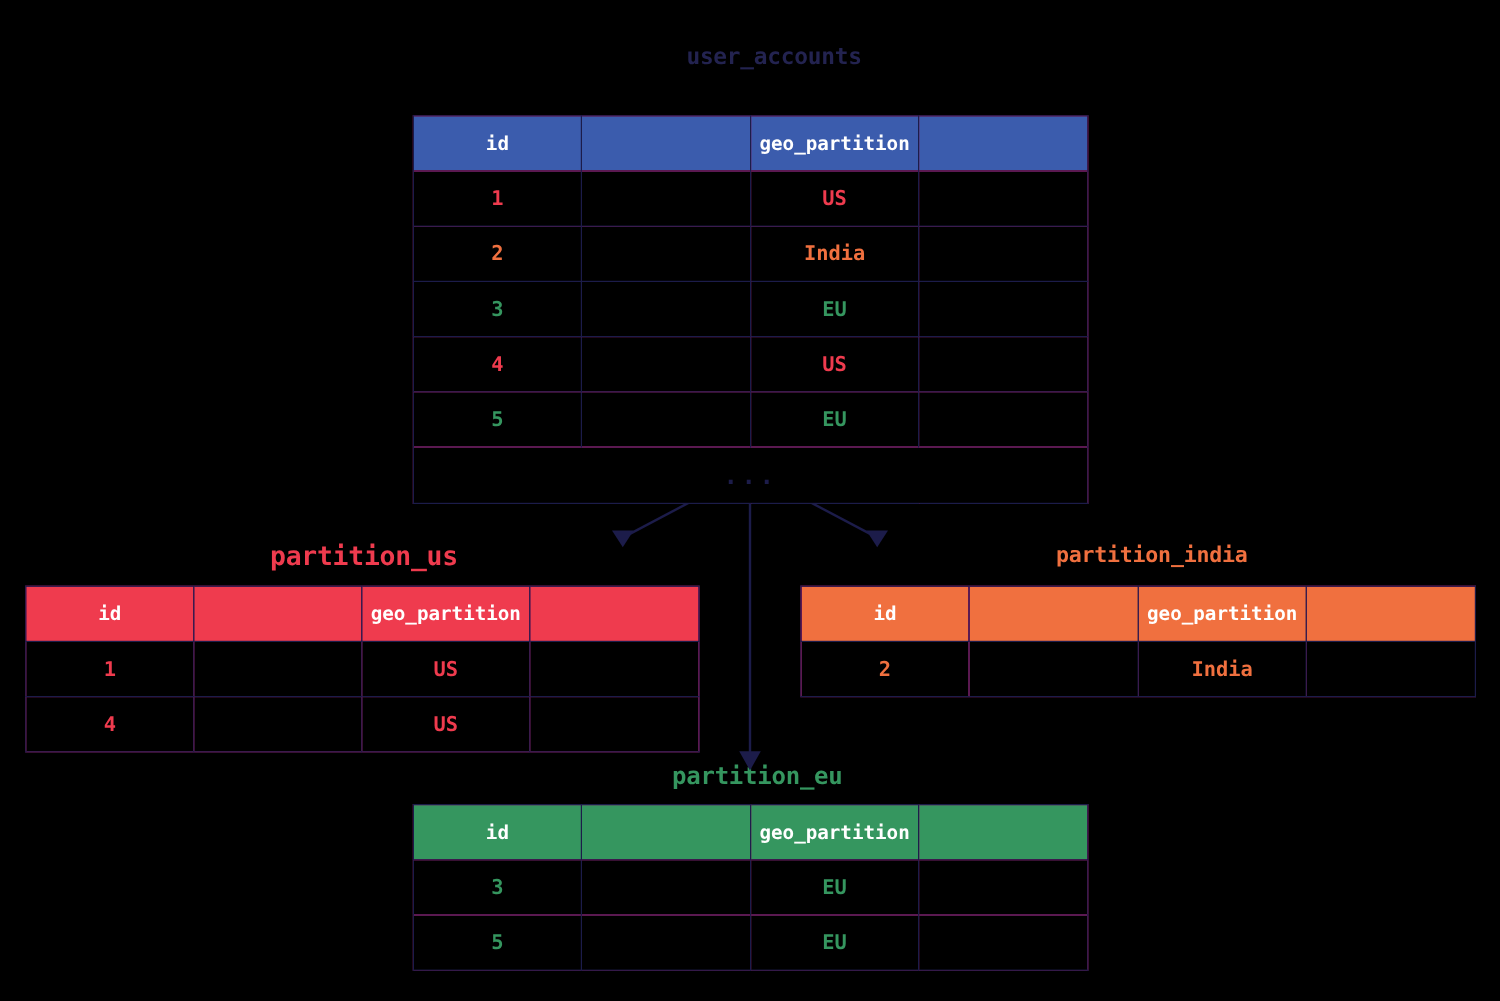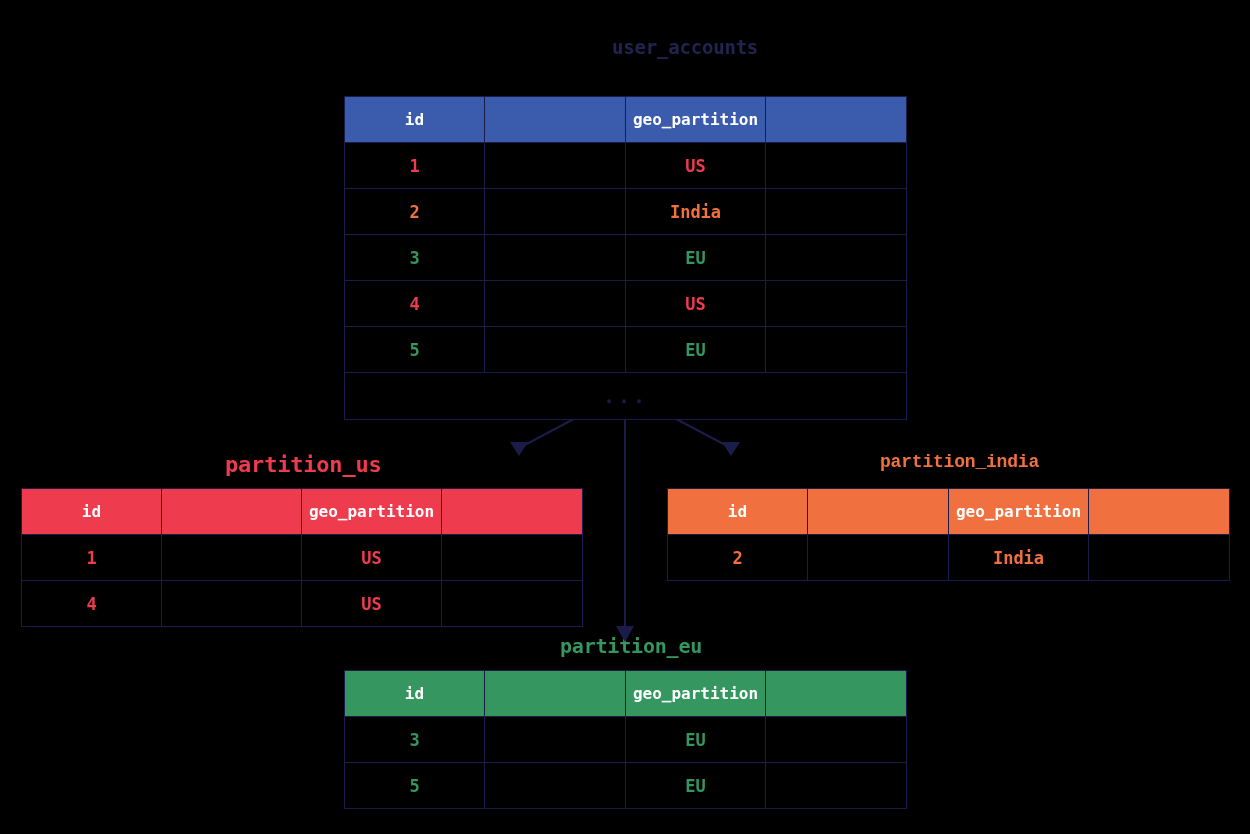--- a/index.html
+++ b/index.html
@@ -26,23 +26,23 @@
   .table-title {
     position: absolute;
     font-family: "DejaVu Sans Mono", monospace;
     font-weight: bold;
     font-size: 19px;
     letter-spacing: -0.2px;
     white-space: nowrap;
     z-index: 1;
   }
   .title-root-a { color: #1b1b3a; }
-  .title-root-b { color: #232350; margin-left: 40px; }
+  .title-root-b { color: #232350; }
   .title-red    { color: #ef3b4e; }
-  .title-orange { color: #f0703f; font-family: Liberation Mono, monospace; }
+  .title-orange { color: #f0703f; }
   .title-green  { color: #35965f; }
 
   
   .tbl {
     position: absolute;
     border-collapse: collapse;
     table-layout: fixed;
     background: #be185d;
     z-index: 3;
     margin-top: 24px;

